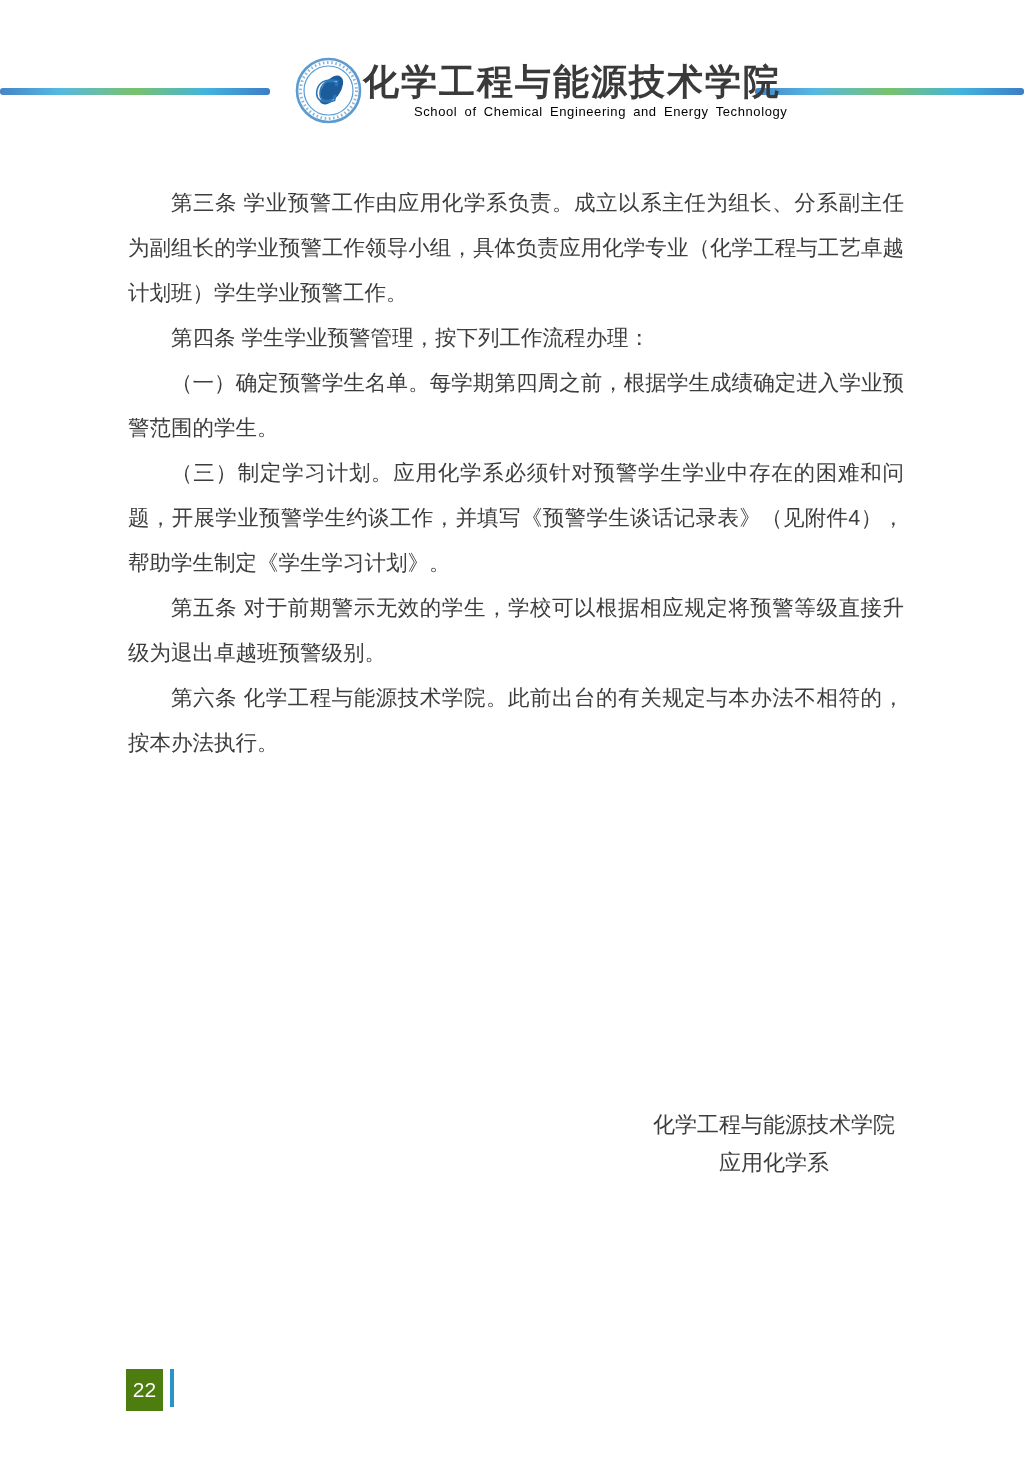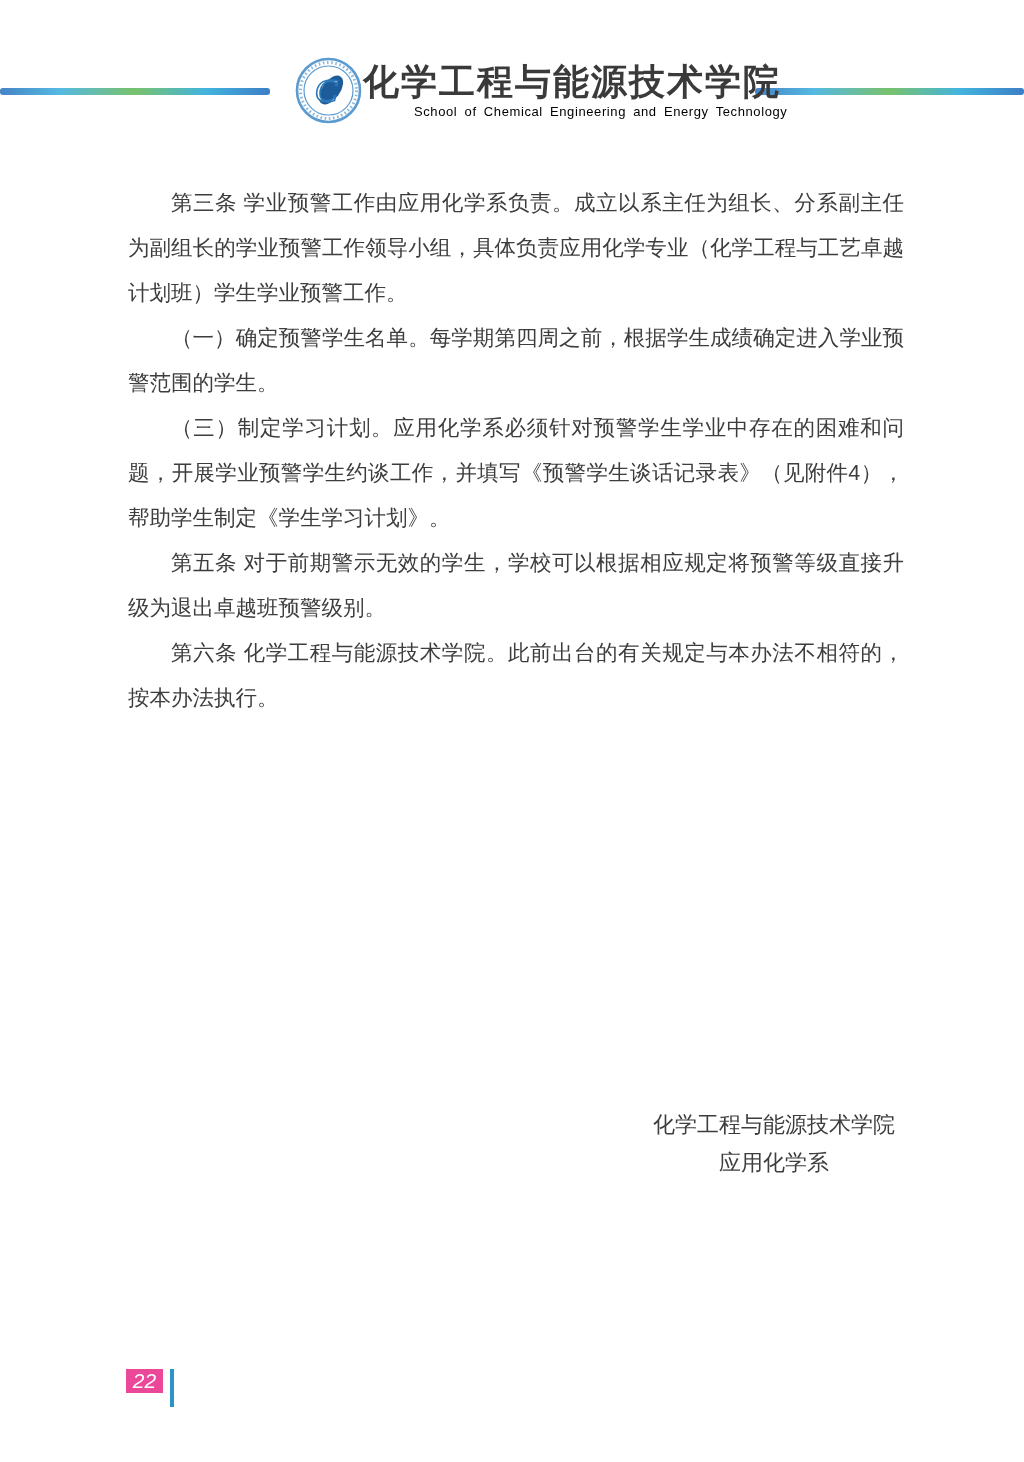--- a/index.html
+++ b/index.html
@@ -91,28 +91,27 @@
     left: 126px;
     top: 1369px;
     width: 60px;
     height: 38px;
   }
   .page-badge {
     position: absolute;
     left: 0;
     top: 0;
     width: 37px;
-    height: 24px;
-    background: #ec4899;
+    height: 42px;
+    background: #4d7c0f;
     color: #ffffff;
     font-size: 21px;
     display: flex;
     align-items: center;
     justify-content: center;
-    font-style: italic;
   }
   .page-bar {
     position: absolute;
     left: 44px;
     top: 0;
     width: 4px;
     height: 38px;
     background: #2a94c7;
   }
 </style>
@@ -132,20 +131,21 @@
       <ellipse cx="36" cy="33" rx="9" ry="16.5" transform="rotate(36 36 33)" fill="#1d5c9b"></ellipse>
       <text x="31" y="45" font-size="34" font-style="italic" font-family="serif" text-anchor="middle" fill="#ffffff" stroke="#2b77b8" stroke-width="1.6">C</text>
     </svg>
   </span>
 
   <div class="title-zh">化学工程与能源技术学院</div>
   <div class="title-en">School of Chemical Engineering and Energy Technology</div>
 
   <div class="body-text">
     <p>第三条 学业预警工作由应用化学系负责。成立以系主任为组长、分系副主任为副组长的学业预警工作领导小组，具体负责应用化学专业（化学工程与工艺卓越计划班）学生学业预警工作。</p>
+    <p>第四条 学生学业预警管理，按下列工作流程办理：</p>
     <p>（一）确定预警学生名单。每学期第四周之前，根据学生成绩确定进入学业预警范围的学生。</p>
     <p>（三）制定学习计划。应用化学系必须针对预警学生学业中存在的困难和问题，开展学业预警学生约谈工作，并填写《预警学生谈话记录表》（见附件4），帮助学生制定《学生学习计划》。</p>
     <p>第五条 对于前期警示无效的学生，学校可以根据相应规定将预警等级直接升级为退出卓越班预警级别。</p>
     <p>第六条 化学工程与能源技术学院。此前出台的有关规定与本办法不相符的，按本办法执行。</p>
   </div>
 
   <div class="signature">
     <div>化学工程与能源技术学院</div>
     <div>应用化学系</div>
   </div>

